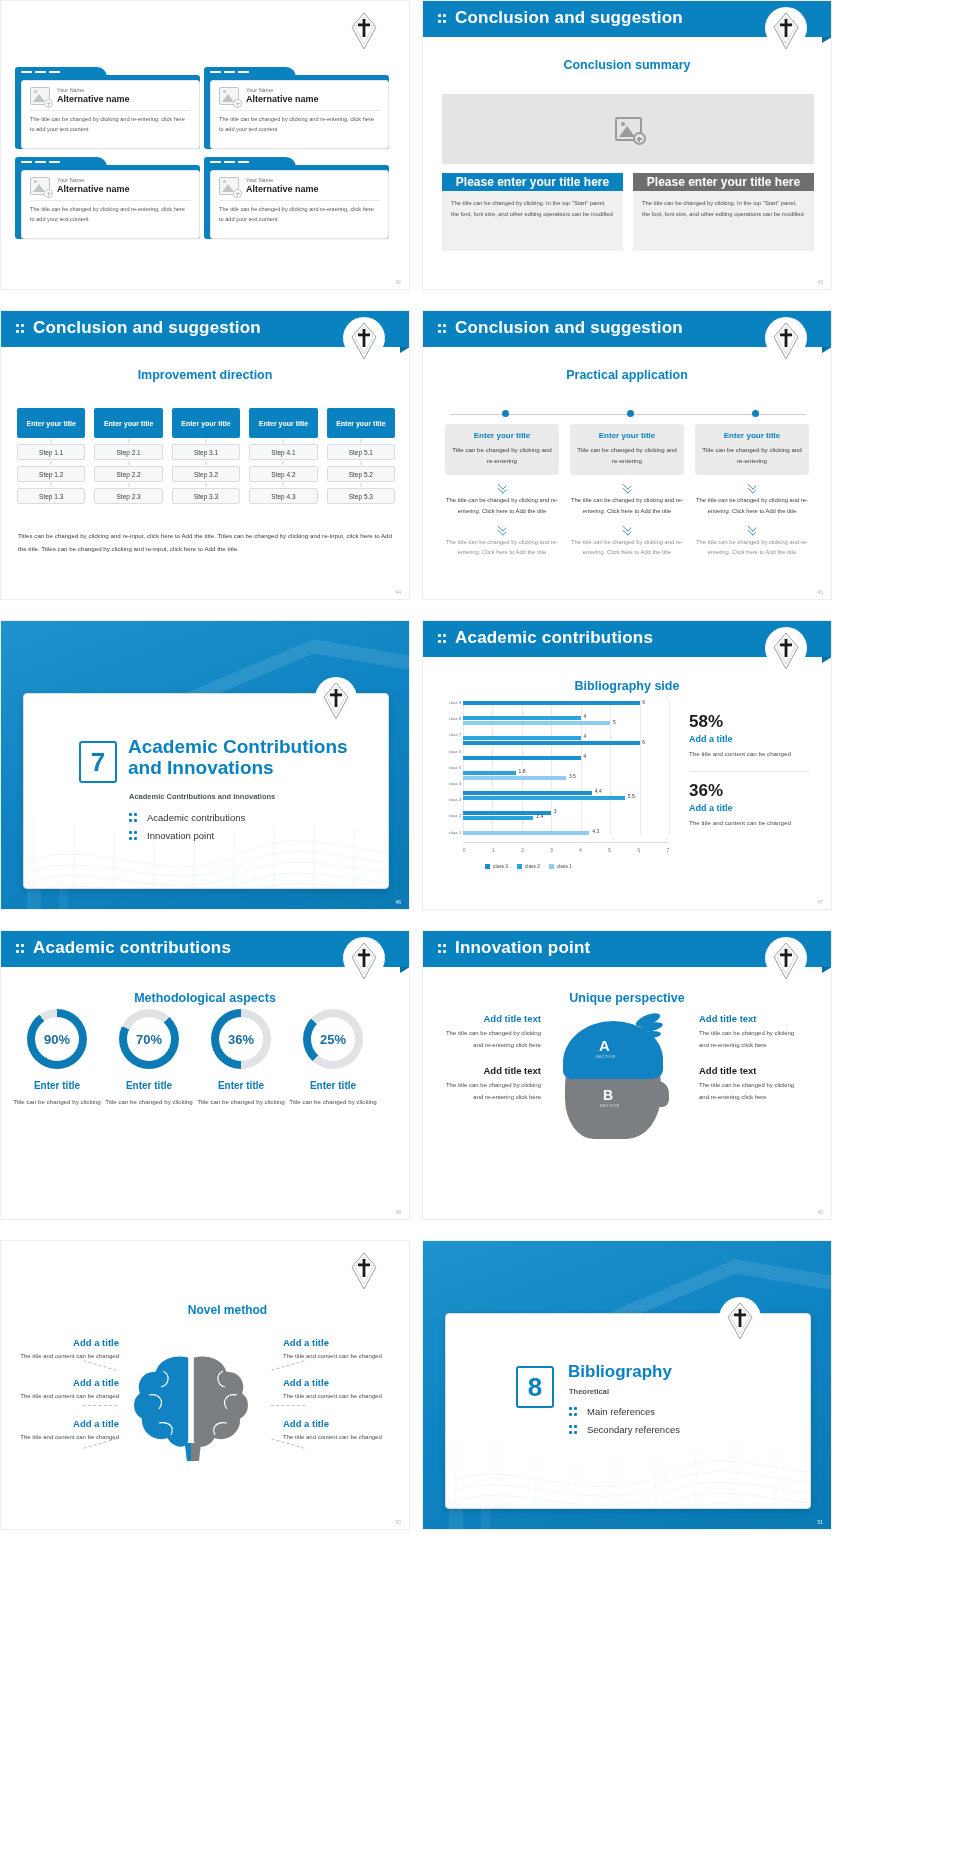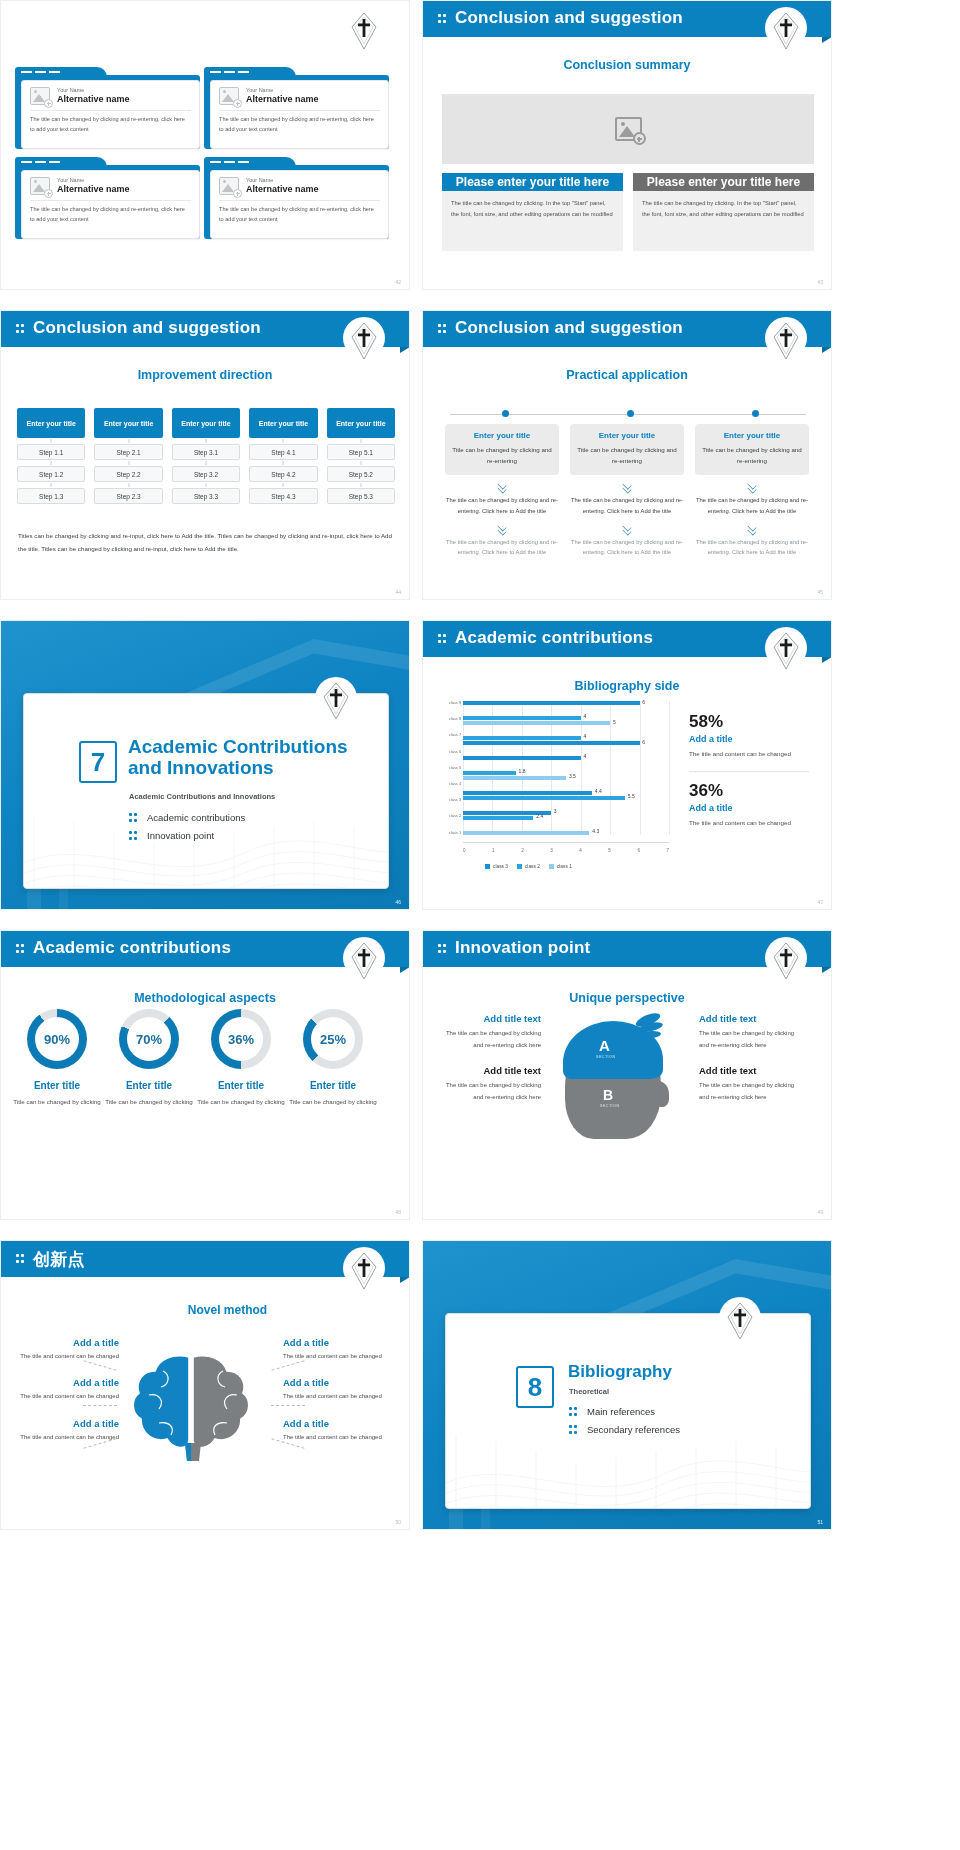--- a/index.html
+++ b/index.html
@@ -885,29 +885,20 @@
         <div class="t">Add title text</div>
         <div class="d">The title can be changed by clicking and re-entering click here</div>
         <div class="t dk">Add title text</div>
         <div class="d">The title can be changed by clicking and re-entering click here</div>
       </div>
     </div>
     <div class="pgnum">49</div>
   </div>
 
   <div class="slide">
-    <div class="hdr">
-      <div class="dots">
-          <i></i>
-          <i></i>
-          <i></i>
-          <i></i>
-        </div>
-      <h1>创新点</h1>
-    </div>
     <div class="logo">
       <div class="disc"></div>
       <svg width="28" height="40" viewBox="0 0 28 40">
           <polygon points="14,2 26,16 14,38 2,16" fill="none" stroke="#9aa0a4" stroke-width="1"></polygon>
           <polygon points="14,6 23,16 14,33 5,16" fill="none" stroke="#c3c8cb" stroke-width=".7"></polygon>
           <rect x="12.6" y="8" width="2.8" height="18" fill="#1b1b1b"></rect>
           <rect x="8" y="12.5" width="12" height="2.8" fill="#1b1b1b"></rect>
         </svg>
     </div>
     <div class="novel-t">Novel method</div>

